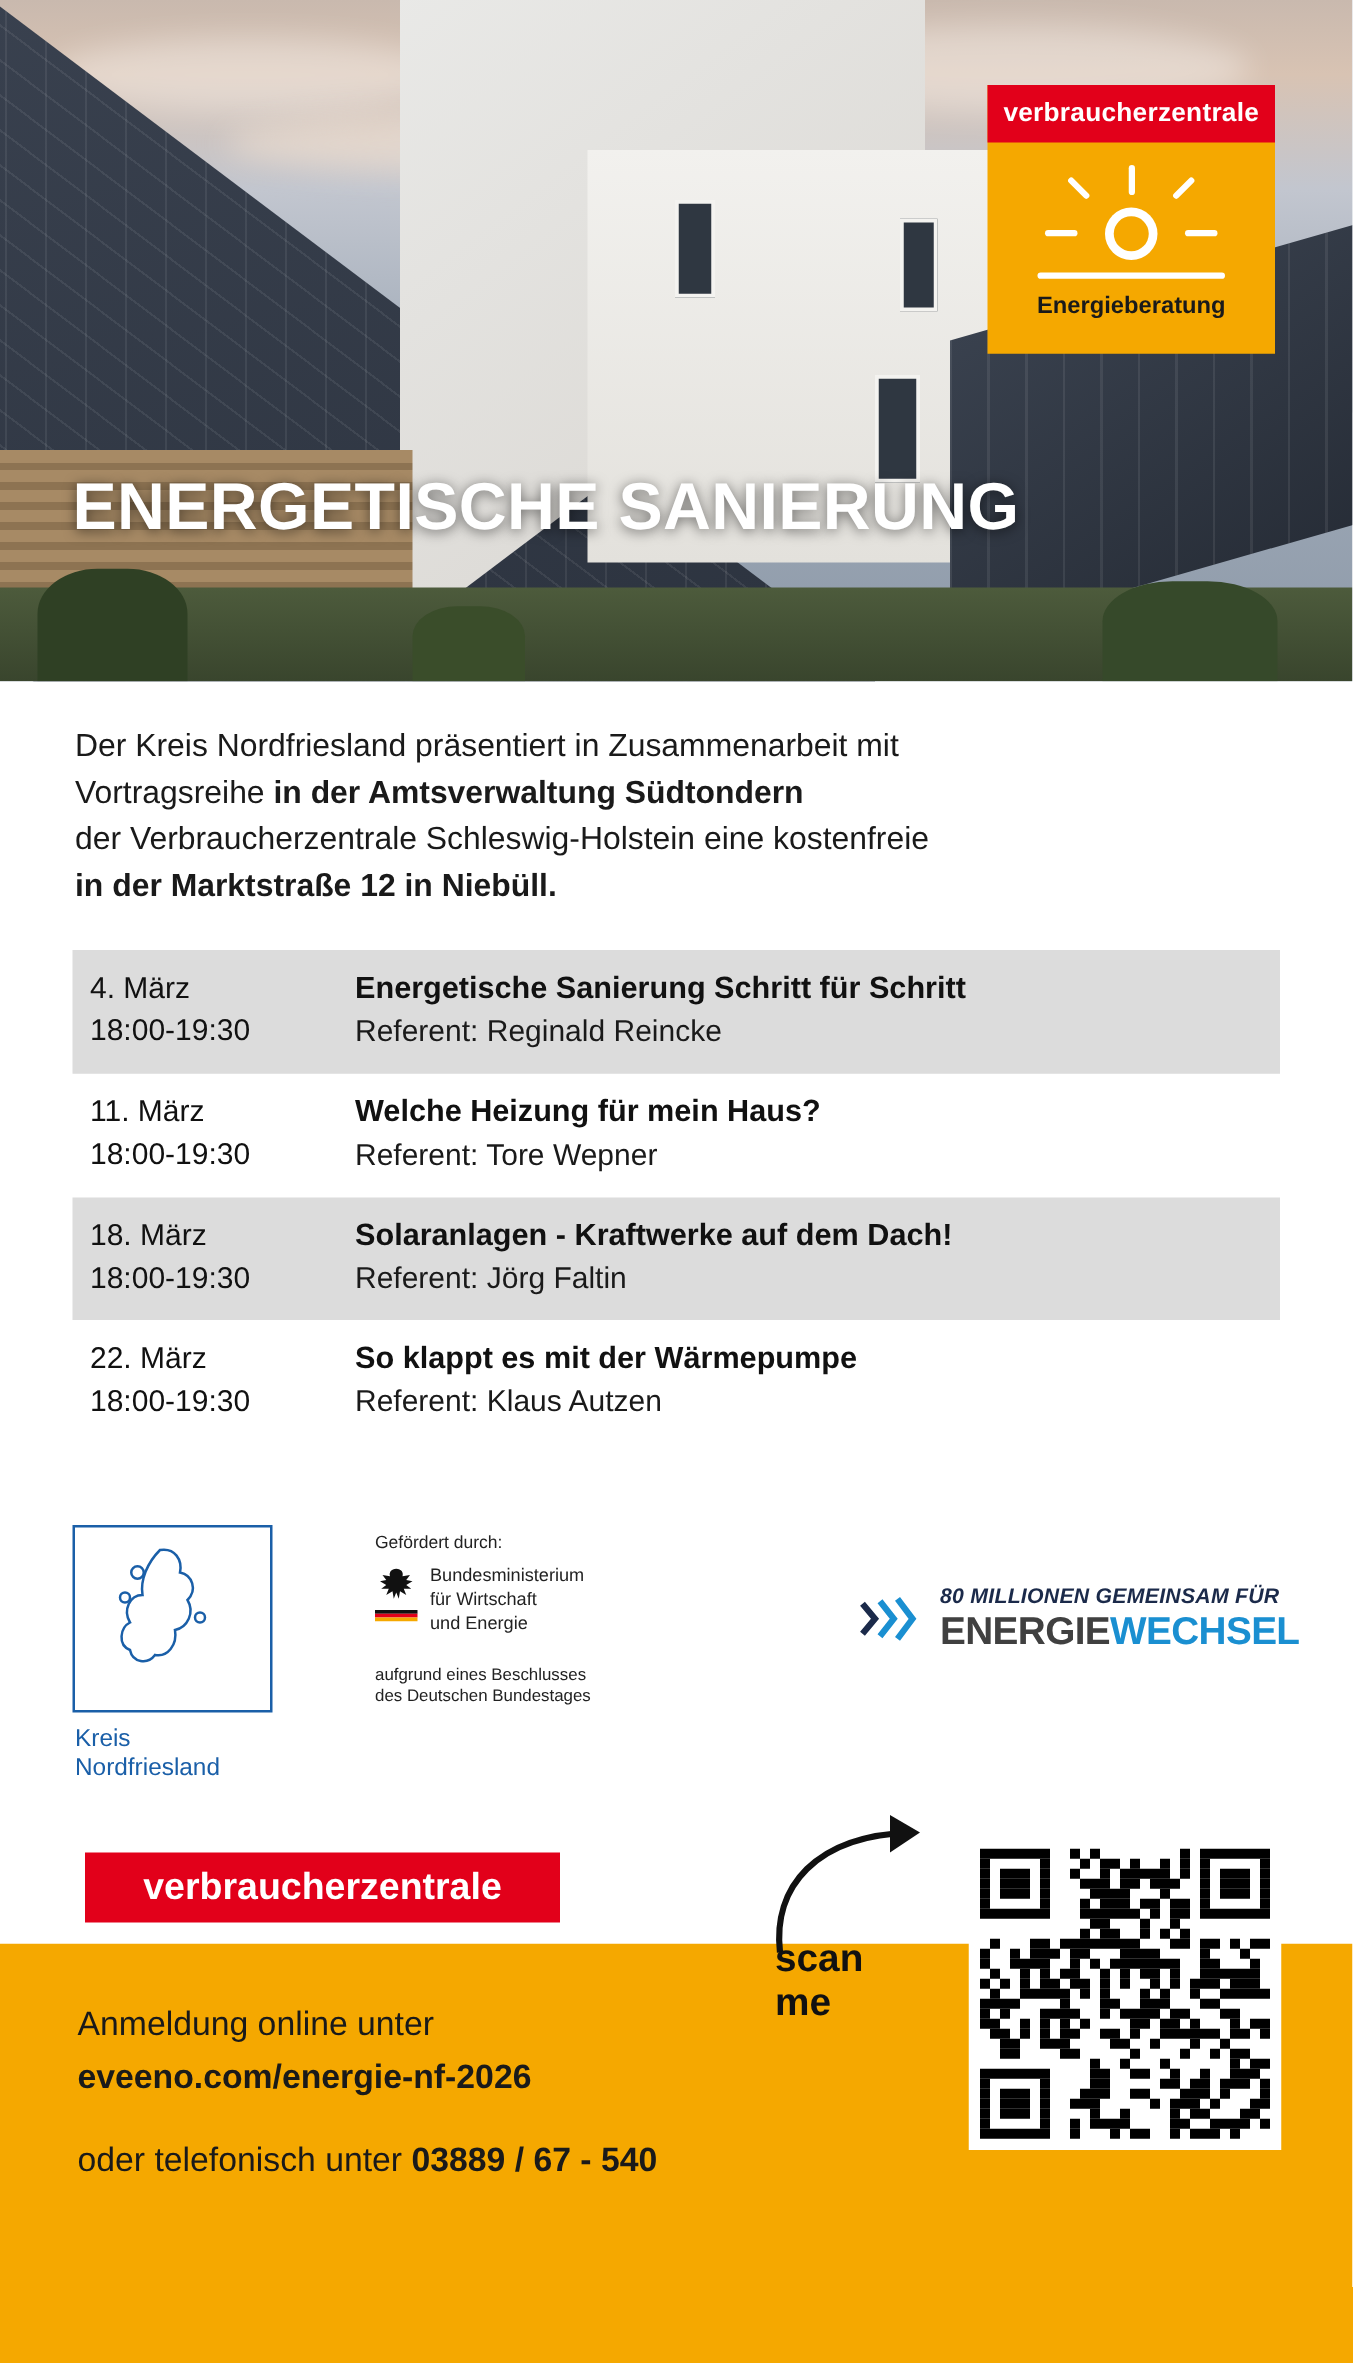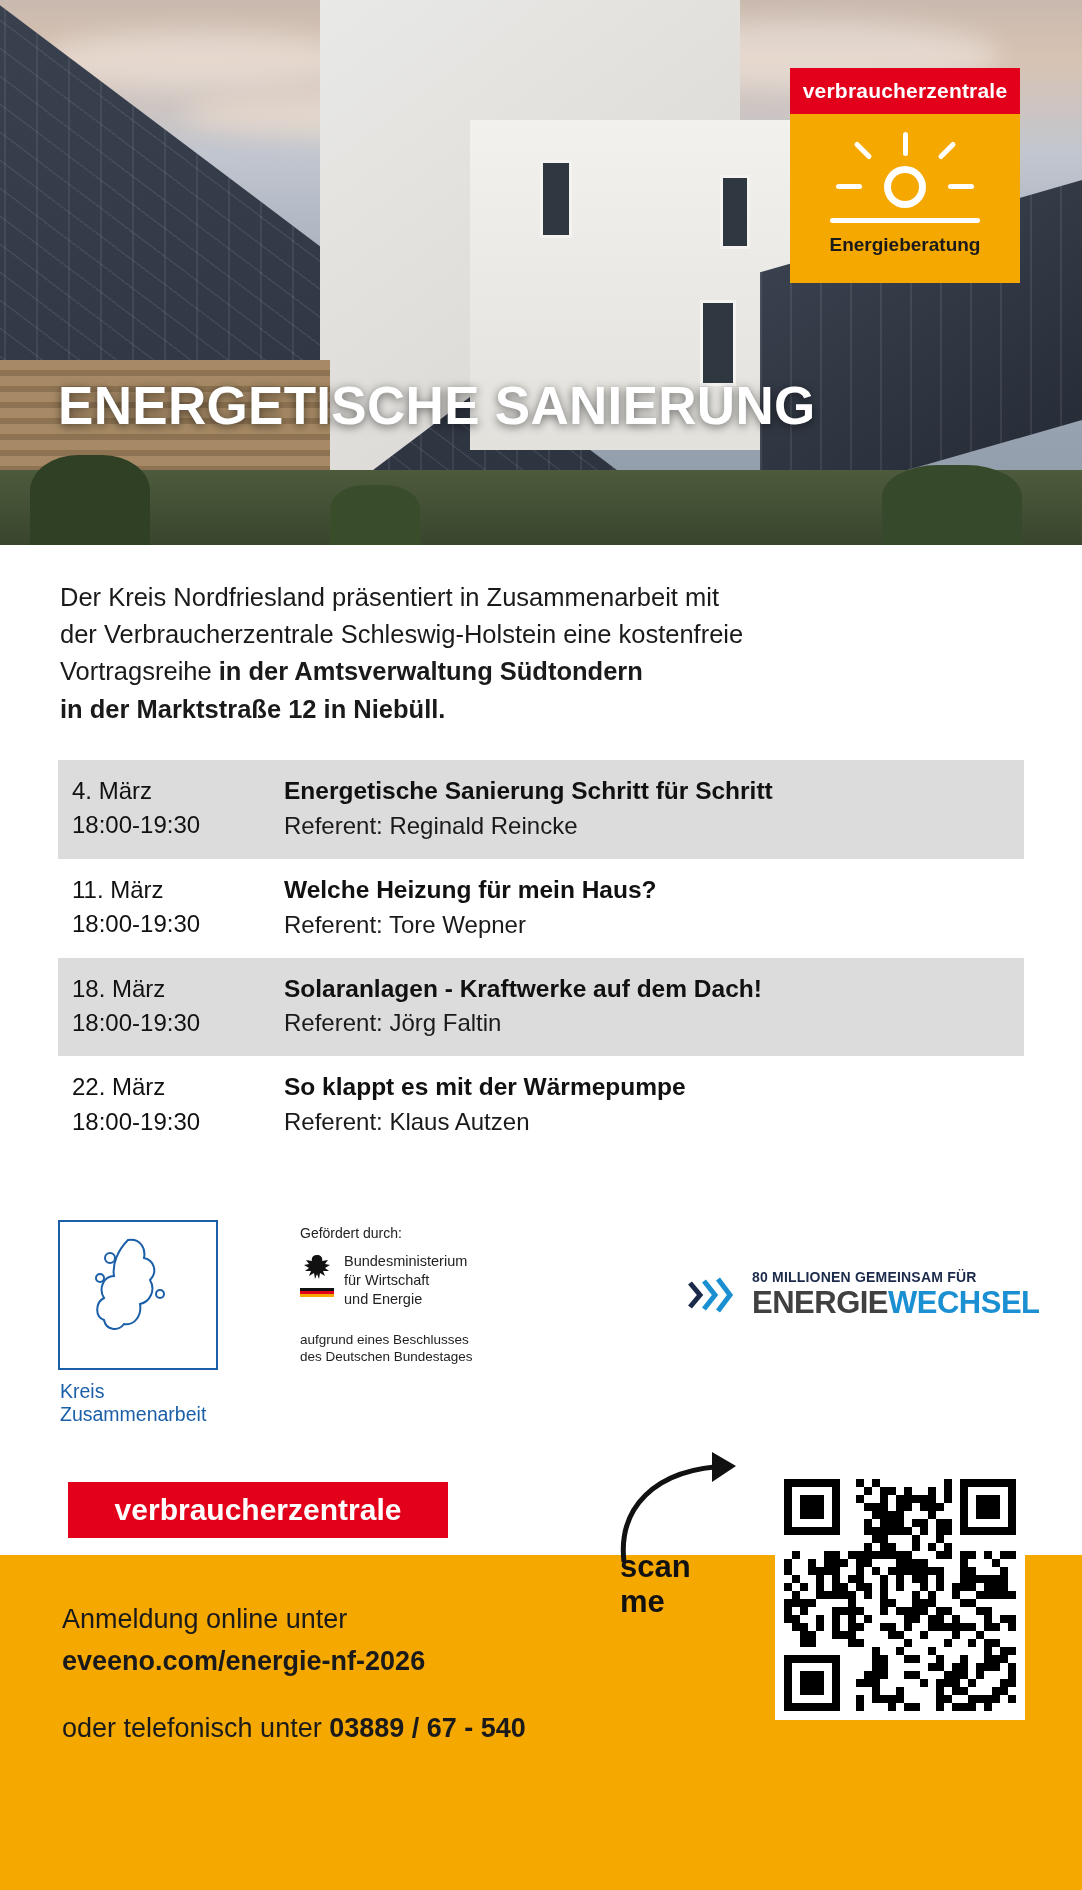--- a/index.html
+++ b/index.html
@@ -165,21 +165,21 @@
   .bmwi .head { font-size:14px; margin-bottom:10px; }
   .bmwi .mid { display:flex; align-items:flex-start; gap:10px; }
   .eagle {
     width:34px; height:42px; flex:0 0 34px; position:relative;
   }
   .eagle .bar { position:absolute; left:0; top:36px; width:34px; height:3px; }
   .bmwi .name { font-size:14.5px; line-height:1.3; }
   .bmwi .foot { margin-top:22px; font-size:13.5px; line-height:1.3; }
   .energiewechsel { margin-left:58px; display:flex; align-items:center; }
   .ew-bars { display:flex; align-items:center; margin-right:10px; }
-  .ew-text .l1 { font-weight:bold; font-size:14px; color:#1b2a4a; letter-spacing:.2px;}
+  .ew-text .l1 { font-style:italic; font-weight:bold; font-size:17px; color:#1b2a4a; letter-spacing:.2px;}
   .ew-text .l2 { font-weight:bold; font-size:31px; letter-spacing:-.5px; }
   .ew-text .l2 .a { color:#404040; }
   .ew-text .l2 .b { color:#1a8fd1; }
 
   
   .vz-bar {
     position:absolute; left:68px; top:1482px; width:380px; height:56px;
     background:#e2001a; display:flex; align-items:center; justify-content:center;
     z-index:4;
   }
@@ -249,24 +249,24 @@
       <div class="logo-cap">Energieberatung</div>
     </div>
 
     <div class="hero-title">
       <div>ENERGETISCHE SANIERUNG</div>
     </div>
   </div>
 
   <div class="intro">
     <div>Der Kreis Nordfriesland präsentiert in Zusammenarbeit mit</div>
-    <div>der Verbraucherzentrale Schleswig-Holstein eine kostenfreie</div>
     <div>
       <span>Vortragsreihe </span><b>in der Amtsverwaltung Südtondern</b>
     </div>
+    <div>der Verbraucherzentrale Schleswig-Holstein eine kostenfreie</div>
     <div><b>in der Marktstraße 12 in Niebüll.</b></div>
   </div>
 
   <div class="schedule">
     <div class="row alt">
       <div class="when">
         <div>4. März</div>
         <div>18:00-19:30</div>
       </div>
       <div class="what">
@@ -309,21 +309,21 @@
   <div class="sponsors">
     <div class="kreis">
       <svg width="100" height="120" viewBox="0 0 100 120">
         <path d="M40 8 C52 6 58 16 56 26 C66 28 70 40 62 48 C68 58 62 70 52 72 C54 84 46 94 36 92 C30 100 18 98 16 88 C6 84 8 70 16 66 C10 56 16 44 26 44 C24 32 30 18 40 8 Z" fill="none" stroke="#1a5fa8" stroke-width="2"></path>
         <circle cx="22" cy="26" r="5" fill="none" stroke="#1a5fa8" stroke-width="2"></circle>
         <circle cx="12" cy="46" r="4" fill="none" stroke="#1a5fa8" stroke-width="2"></circle>
         <circle cx="72" cy="62" r="4" fill="none" stroke="#1a5fa8" stroke-width="2"></circle>
       </svg>
       <div class="kl">
         <div>Kreis</div>
-        <div>Zusammenarbeit</div>
+        <div>Nordfriesland</div>
       </div>
     </div>
 
     <div class="vline"></div>
 
     <div class="bmwi">
       <div class="head">Gefördert durch:</div>
       <div class="mid">
         <div class="eagle">
           <svg width="34" height="34" viewBox="0 0 34 34">

